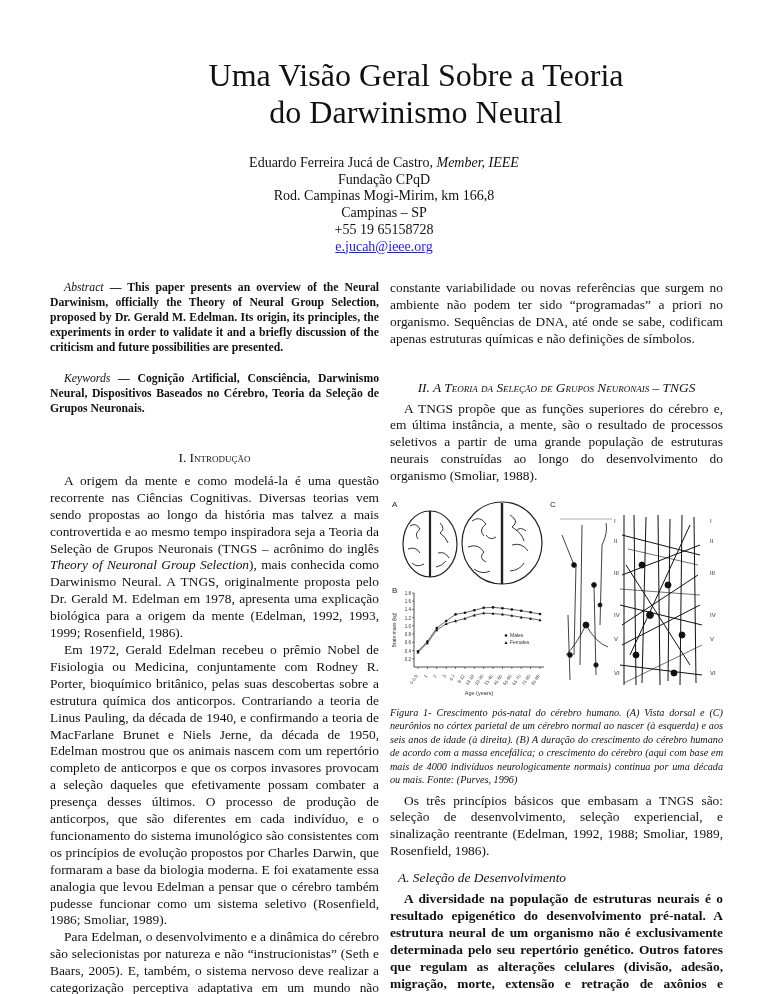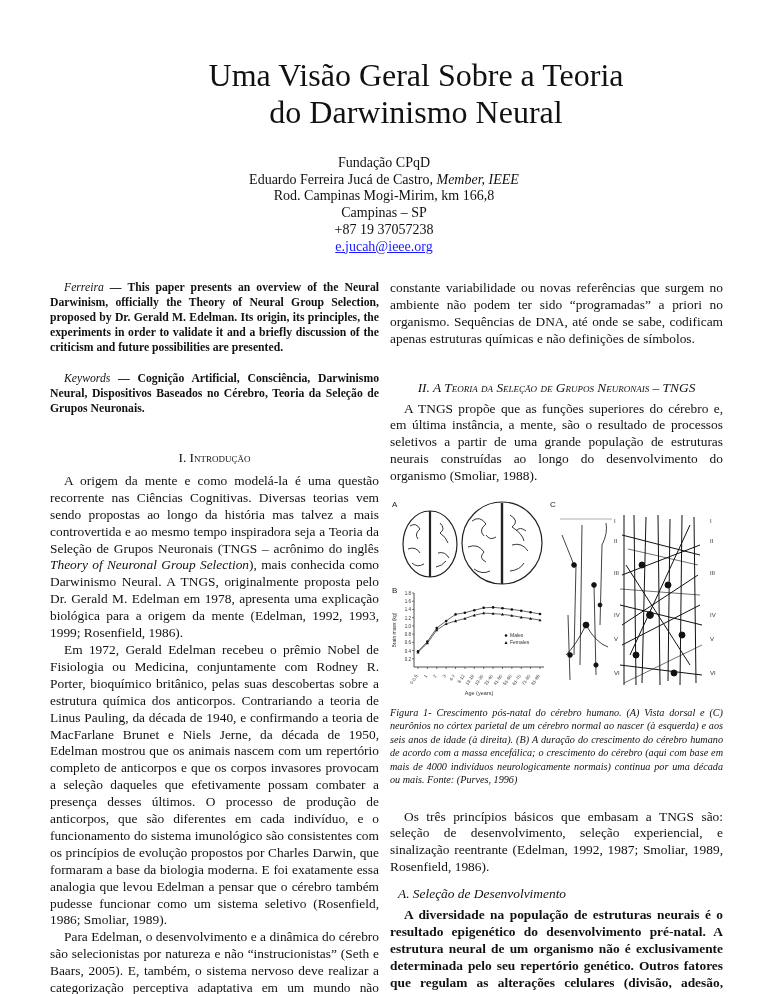--- a/index.html
+++ b/index.html
@@ -29,47 +29,47 @@
   .keywords { margin-top: 16px; }
   .sec-head {
     text-align: center; text-indent: 0; font-size: 13.4px;
     font-variant: small-caps; margin: 34px 0 6px 0;
   }
   .sec-head.right { margin: 32px 0 4px 0; font-style: italic; }
   .subsec { text-indent: 8px; font-style: italic; margin: 10px 0 4px 0; text-align: left; }
   .figure { position: relative; width: 333px; height: 203px; margin: 12px 0 6px 0; }
   .caption {
     font-style: italic; font-size: 10.2px; line-height: 13.4px; text-indent: 0;
-    text-align: justify; margin-bottom: 22px;
+    text-align: justify; margin-bottom: 6px;
   }
   .fig-label { position: absolute; font-family: "Liberation Sans", sans-serif; font-size: 8px; color: #222; }
   svg text { font-family: "Liberation Sans", sans-serif; }
 </style>
 </head>
 <body>
 
 <h1 class="title">
   <span>Uma Visão Geral Sobre a Teoria</span><br>
   <span>do Darwinismo Neural</span>
 </h1>
 
 <div class="authors">
-  <div>Fundação CPqD</div>
   <div>
     <span>Eduardo Ferreira Jucá de Castro,</span>
     <i>Member, IEEE</i>
   </div>
+  <div>Fundação CPqD</div>
   <div>Rod. Campinas Mogi-Mirim, km 166,8</div>
   <div>Campinas – SP</div>
-  <div>+87 19 37057238</div>
+  <div>+55 19 65158728</div>
   <div><a>e.jucah@ieee.org</a></div>
 </div>
 
 <div class="col col-left">
-  <p class="abstract"><i>Ferreira</i><span> — This paper presents an overview of the Neural Darwinism, officially the Theory of Neural Group Selection, proposed by Dr. Gerald M. Edelman. Its origin, its principles, the experiments in order to validate it and a briefly discussion of the criticism and future possibilities are presented.</span></p>
+  <p class="abstract"><i>Abstract</i><span> — This paper presents an overview of the Neural Darwinism, officially the Theory of Neural Group Selection, proposed by Dr. Gerald M. Edelman. Its origin, its principles, the experiments in order to validate it and a briefly discussion of the criticism and future possibilities are presented.</span></p>
   <p class="keywords"><i>Keywords</i><span> — Cognição Artificial, Consciência, Darwinismo Neural, Dispositivos Baseados no Cérebro, Teoria da Seleção de Grupos Neuronais.</span></p>
 
   <p class="sec-head">I. Introdução</p>
   <p><span>A origem da mente e como modelá-la é uma questão recorrente nas Ciências Cognitivas. Diversas teorias vem sendo propostas ao longo da história mas talvez a mais controvertida e ao mesmo tempo inspiradora seja a Teoria da Seleção de Grupos Neuronais (TNGS – acrônimo do inglês </span><i>Theory of Neuronal Group Selection</i><span>), mais conhecida como Darwinismo Neural. A TNGS, originalmente proposta pelo Dr. Gerald M. Edelman em 1978, apresenta uma explicação biológica para a origem da mente (Edelman, 1992, 1993, 1999; Rosenfield, 1986).</span></p>
   <p>Em 1972, Gerald Edelman recebeu o prêmio Nobel de Fisiologia ou Medicina, conjuntamente com Rodney R. Porter, bioquímico britânico, pelas suas descobertas sobre a estrutura química dos anticorpos. Contrariando a teoria de Linus Pauling, da década de 1940, e confirmando a teoria de MacFarlane Brunet e Niels Jerne, da década de 1950, Edelman mostrou que os animais nascem com um repertório completo de anticorpos e que os corpos invasores provocam a seleção daqueles que efetivamente possam combater a presença desses últimos. O processo de produção de anticorpos, que são diferentes em cada indivíduo, e o funcionamento do sistema imunológico são consistentes com os princípios de evolução propostos por Charles Darwin, que formaram a base da biologia moderna. E foi exatamente essa analogia que levou Edelman a pensar que o cérebro também pudesse funcionar como um sistema seletivo (Rosenfield, 1986; Smoliar, 1989).</p>
   <p>Para Edelman, o desenvolvimento e a dinâmica do cérebro são selecionistas por natureza e não “instrucionistas” (Seth e Baars, 2005). E, também, o sistema nervoso deve realizar a categorização perceptiva adaptativa em um mundo não rotulado (Smoliar, 1989).</p>
 
 </div>
 
 <div class="col col-right">
@@ -217,16 +217,16 @@
           <text x="64" y="136" font-size="6" fill="#333">V</text>
           <text x="160" y="136" font-size="6" fill="#333">V</text>
           <text x="64" y="170" font-size="6" fill="#333">VI</text>
           <text x="160" y="170" font-size="6" fill="#333">VI</text>
         </g>
     </svg>
   </div>
 
   <p class="caption">Figura 1- Crescimento pós-natal do cérebro humano. (A) Vista dorsal e (C) neurônios no córtex parietal de um cérebro normal ao nascer (à esquerda) e aos seis anos de idade (à direita). (B) A duração do crescimento do cérebro humano de acordo com a massa encefálica; o crescimento do cérebro (aqui com base em mais de 4000 indivíduos neurologicamente normais) continua por uma década ou mais. Fonte: (Purves, 1996)</p>
 
-  <p>Os três princípios básicos que embasam a TNGS são: seleção de desenvolvimento, seleção experiencial, e sinalização reentrante (Edelman, 1992, 1987; Smoliar, 1989, Rosenfield, 1986).</p>
+  <p>Os três princípios básicos que embasam a TNGS são: seleção de desenvolvimento, seleção experiencial, e sinalização reentrante (Edelman, 1992, 1988; Smoliar, 1989, Rosenfield, 1986).</p>
   <p class="subsec">A. Seleção de Desenvolvimento</p>
   <p style="text-align-last: justify; font-weight: bold;">A diversidade na população de estruturas neurais é o resultado epigenético do desenvolvimento pré-natal. A estrutura neural de um organismo não é exclusivamente determinada pelo seu repertório genético. Outros fatores que regulam as alterações celulares (divisão, adesão, migração, morte, extensão e retração de axônios e dendritos) também</p>
 </div>
 
 </body></html>

